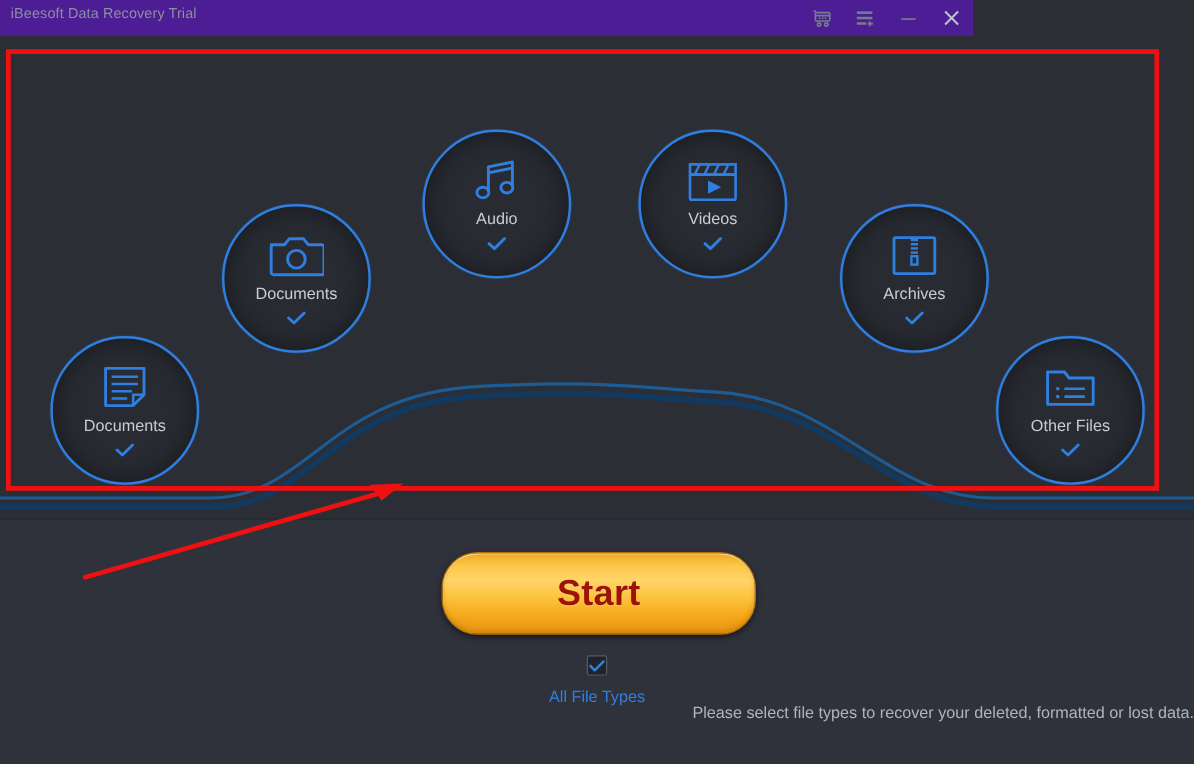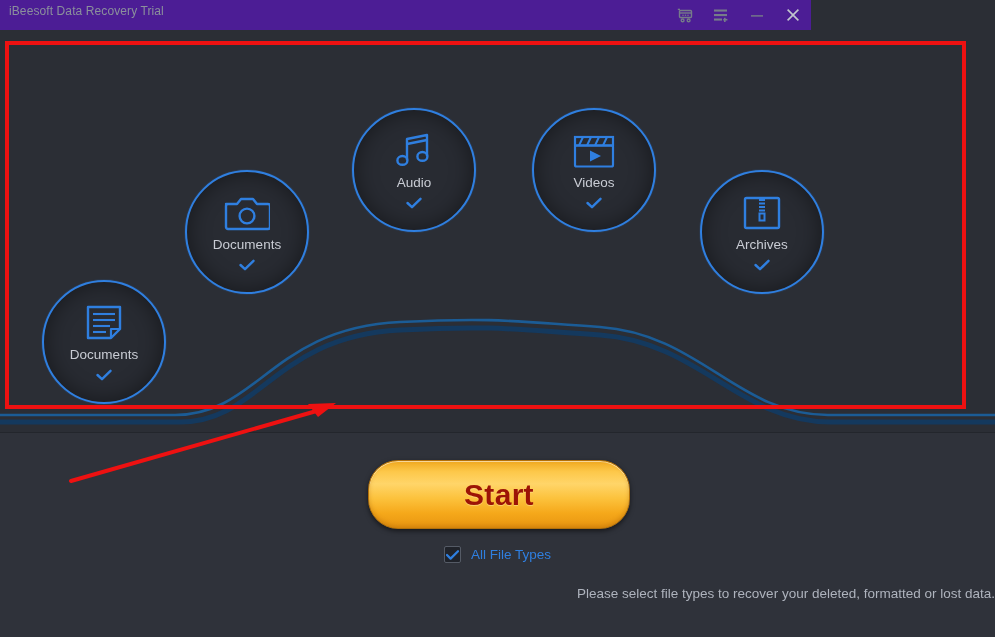--- a/index.html
+++ b/index.html
@@ -103,21 +103,21 @@
   }
   .start-btn .lbl{
     font-size:30px; font-weight:bold; color:#9c1406;
     text-shadow:0 1px 0 rgba(255,226,150,.55);
     letter-spacing:.3px;
   }
 
   
   .cbrow{
     position:absolute; left:0; top:546px; width:995px;
-    display:flex; align-items:center; justify-content:center; gap:10px;
+    display:flex; align-items:center; justify-content:center; gap:10px;flex-direction:column;
   }
   .cbox{
     width:17px; height:17px;
     background:#20232a;
     border:1px solid #555b66;
     border-radius:2px;
     display:flex; align-items:center; justify-content:center;
     cursor:pointer;
   }
   .cbox svg{ display:block; }
@@ -275,20 +275,37 @@
       </svg>
     </div>
     <div class="flabel">Archives</div>
     <div class="fcheck">
       <svg width="16" height="12" viewBox="0 0 16 12">
           <path d="M1.5 6 L6 10.2 L14.5 1.8" fill="none" stroke="#2f7fe0" stroke-width="2.4" stroke-linecap="round" stroke-linejoin="round"></path>
         </svg>
     </div>
   </div>
 
+  <div class="fcircle" style="left:830px; top:250px;">
+    <div class="ficon">
+      <svg width="44" height="36" viewBox="0 0 44 36">
+        <path d="M3 32 V5 H17 L21 10 H41 V32 Z" fill="none" stroke="#2f7fe0" stroke-width="2.4" stroke-linejoin="round"></path>
+        <circle cx="11.5" cy="19" r="1.5" fill="#2f7fe0"></circle>
+        <circle cx="11.5" cy="25.5" r="1.5" fill="#2f7fe0"></circle>
+        <line x1="17" y1="19" x2="34" y2="19" stroke="#2f7fe0" stroke-width="2.2"></line>
+        <line x1="17" y1="25.5" x2="34" y2="25.5" stroke="#2f7fe0" stroke-width="2.2"></line>
+      </svg>
+    </div>
+    <div class="flabel">Other Files</div>
+    <div class="fcheck">
+      <svg width="16" height="12" viewBox="0 0 16 12">
+          <path d="M1.5 6 L6 10.2 L14.5 1.8" fill="none" stroke="#2f7fe0" stroke-width="2.4" stroke-linecap="round" stroke-linejoin="round"></path>
+        </svg>
+    </div>
+  </div>
 </div>
 
 <div class="bottom-panel"></div>
 
 <div class="start-btn">
   <span class="lbl">Start</span>
 </div>
 
 <div class="cbrow">
   <span class="cbox">

